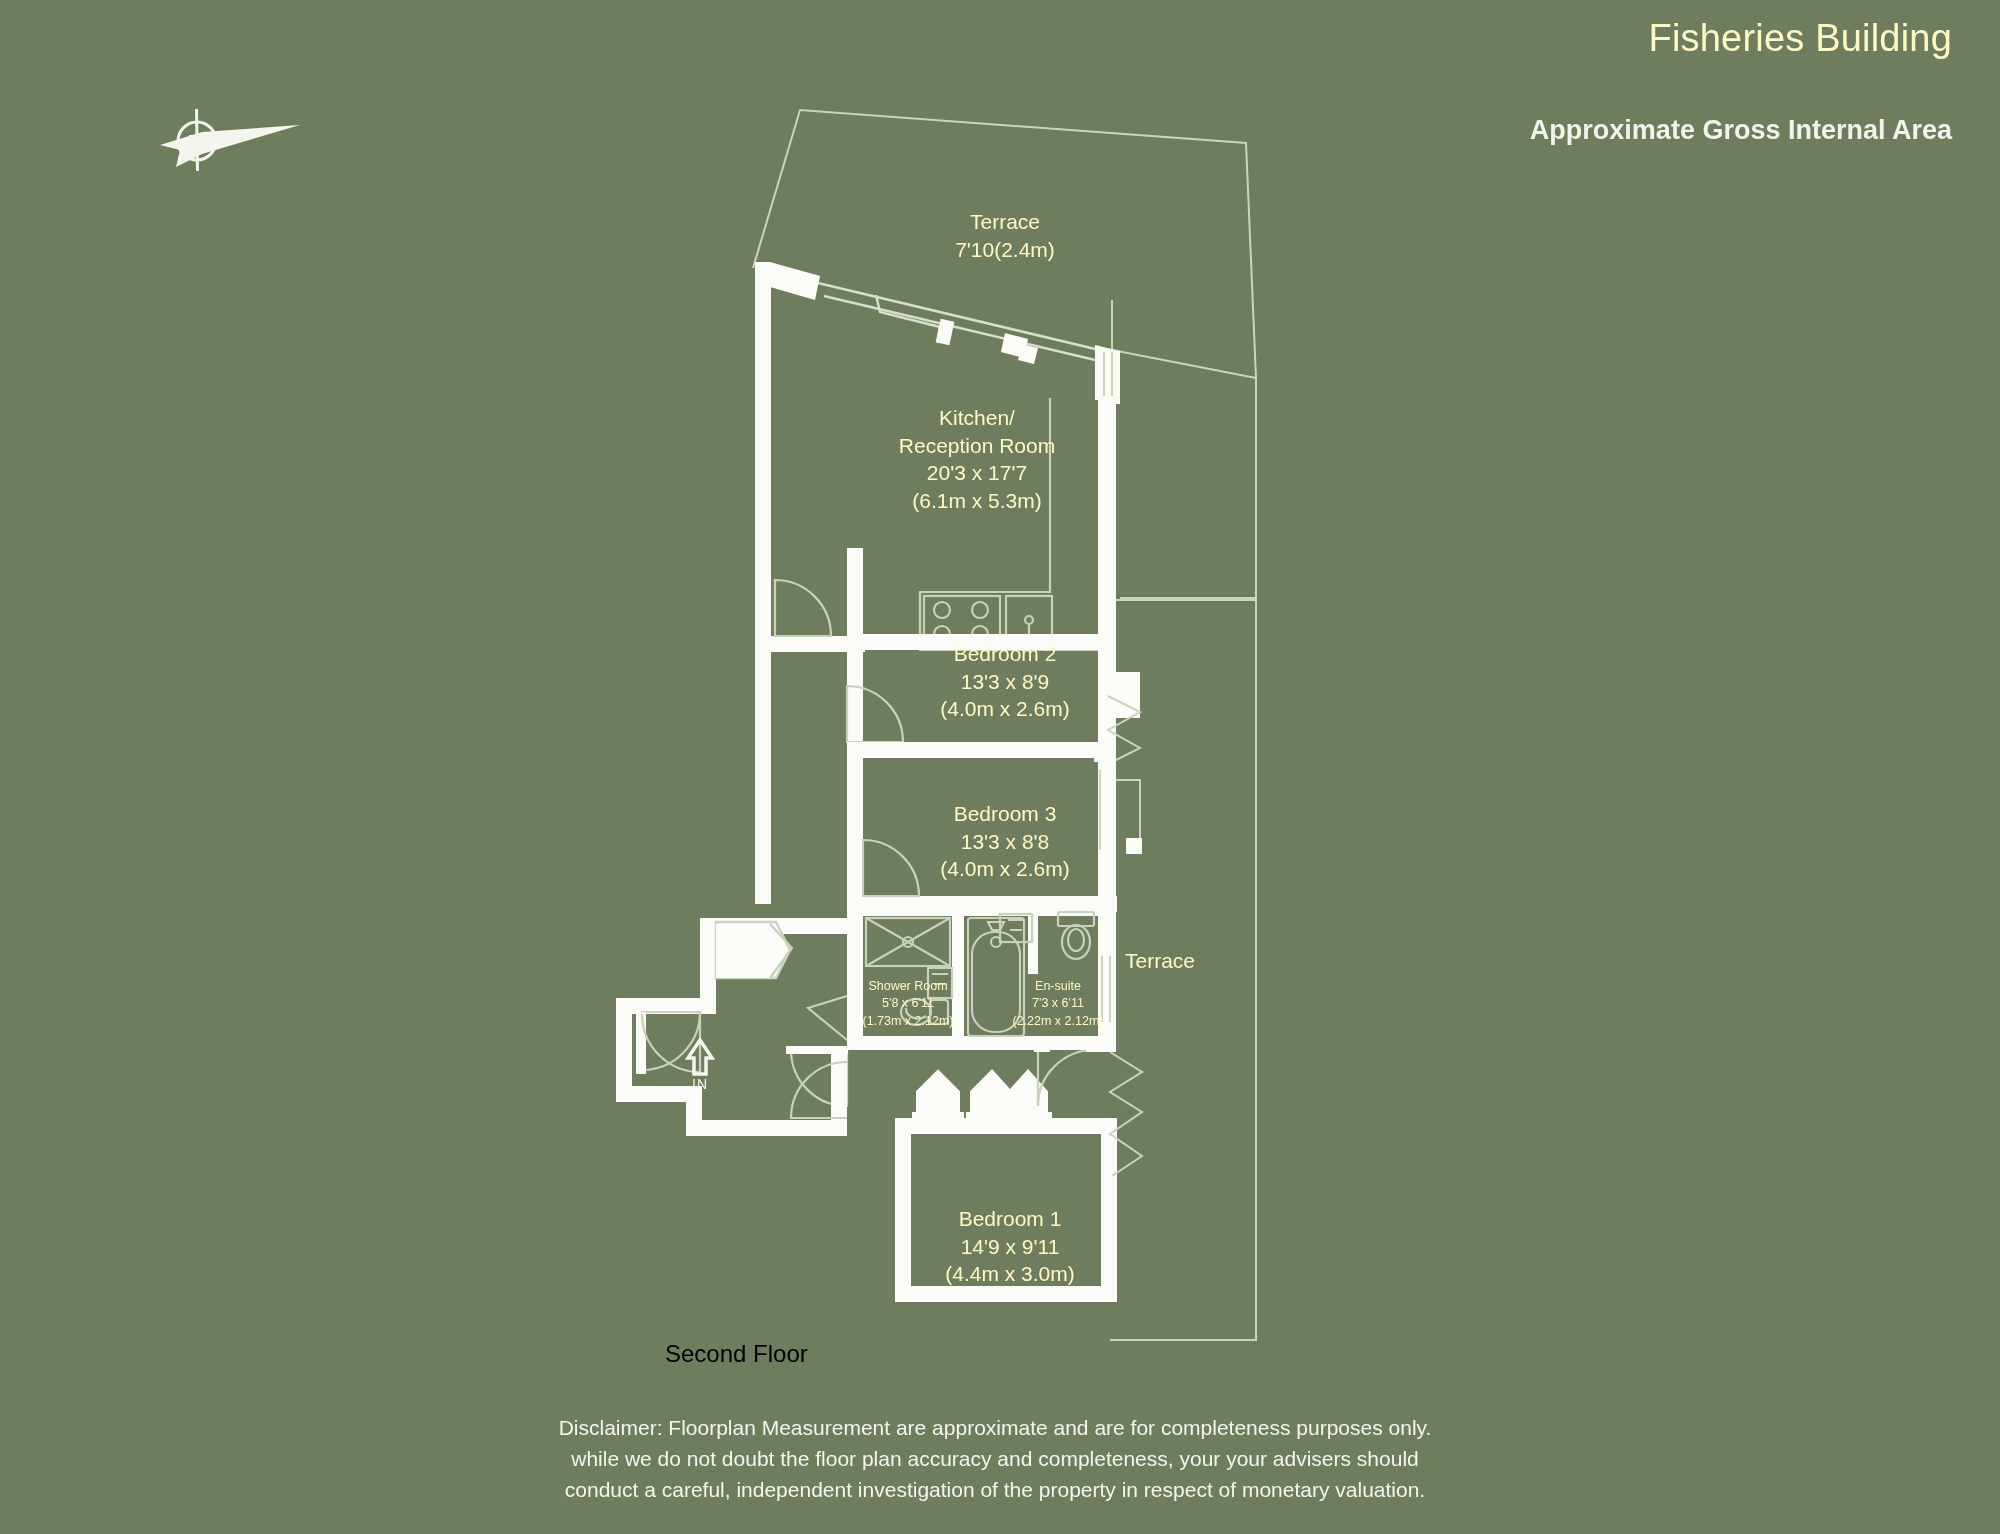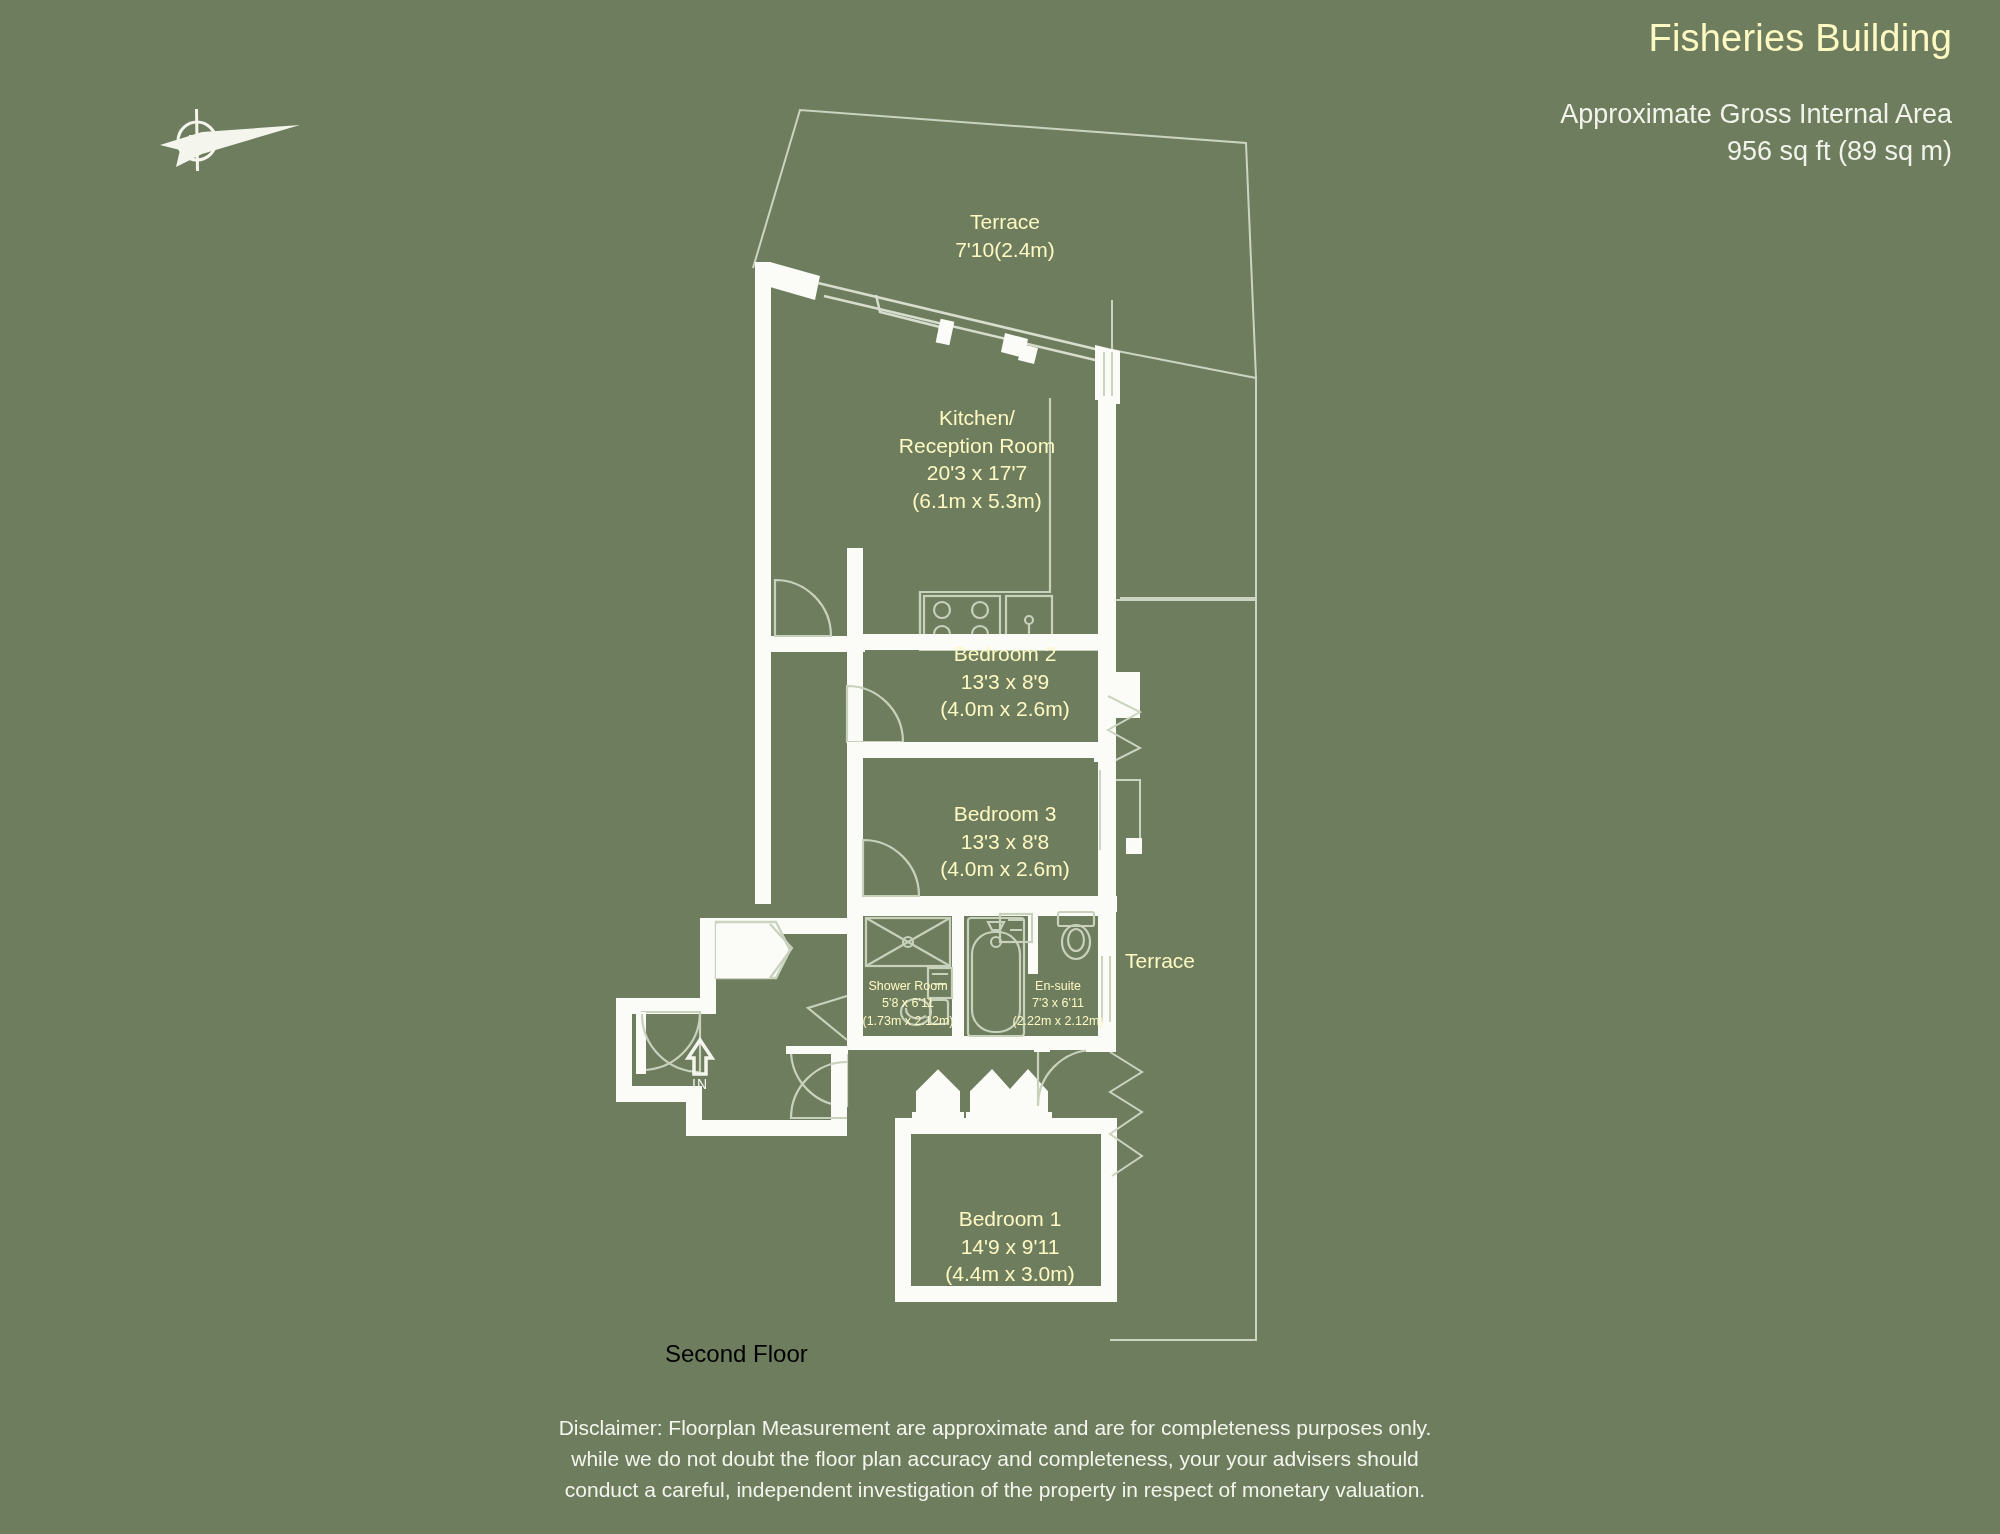--- a/index.html
+++ b/index.html
@@ -17,21 +17,21 @@
   
   .hdr{
     position:absolute; right:48px; top:18px;
     text-align:right;
   }
   .hdr-title{
     font-size:38px; letter-spacing:.2px; line-height:1.1;
     color:#fef9c3; font-weight:400;
   }
   .hdr-sub{
-    margin-top:36px; font-size:27px; line-height:1.38; color:#f2f4ec; font-weight:400;
+    margin-top:52px; font-size:27px; line-height:1.38; color:#f2f4ec; font-weight:700;
   }
 
   
   .compass{position:absolute; left:150px; top:105px; width:150px; height:70px;}
 
   
   .plan{position:absolute; left:0; top:0; width:2000px; height:1534px;}
 
   
   .lbl{
@@ -62,21 +62,20 @@
 </style>
 </head>
 <body>
 
 <div id="root">
 
   <div class="hdr">
     <div class="hdr-title">Fisheries Building</div>
     <div class="hdr-sub">
       <div>Approximate Gross Internal Area</div>
-      <div>956 sq ft (89 sq m)</div>
     </div>
   </div>
 
   <svg class="compass" viewBox="0 0 150 70">
 
     <path d="M 10 40 L 52 27 L 150 20 L 52 49 L 26 62 L 30 45 Z" fill="#f4f6ee"></path>
 
     <path d="M 45 4 L 48 4 L 49 66 L 46 66 Z" fill="#f4f6ee"></path>
 
     <circle cx="47" cy="36" r="19" fill="none" stroke="#f4f6ee" stroke-width="3"></circle>

